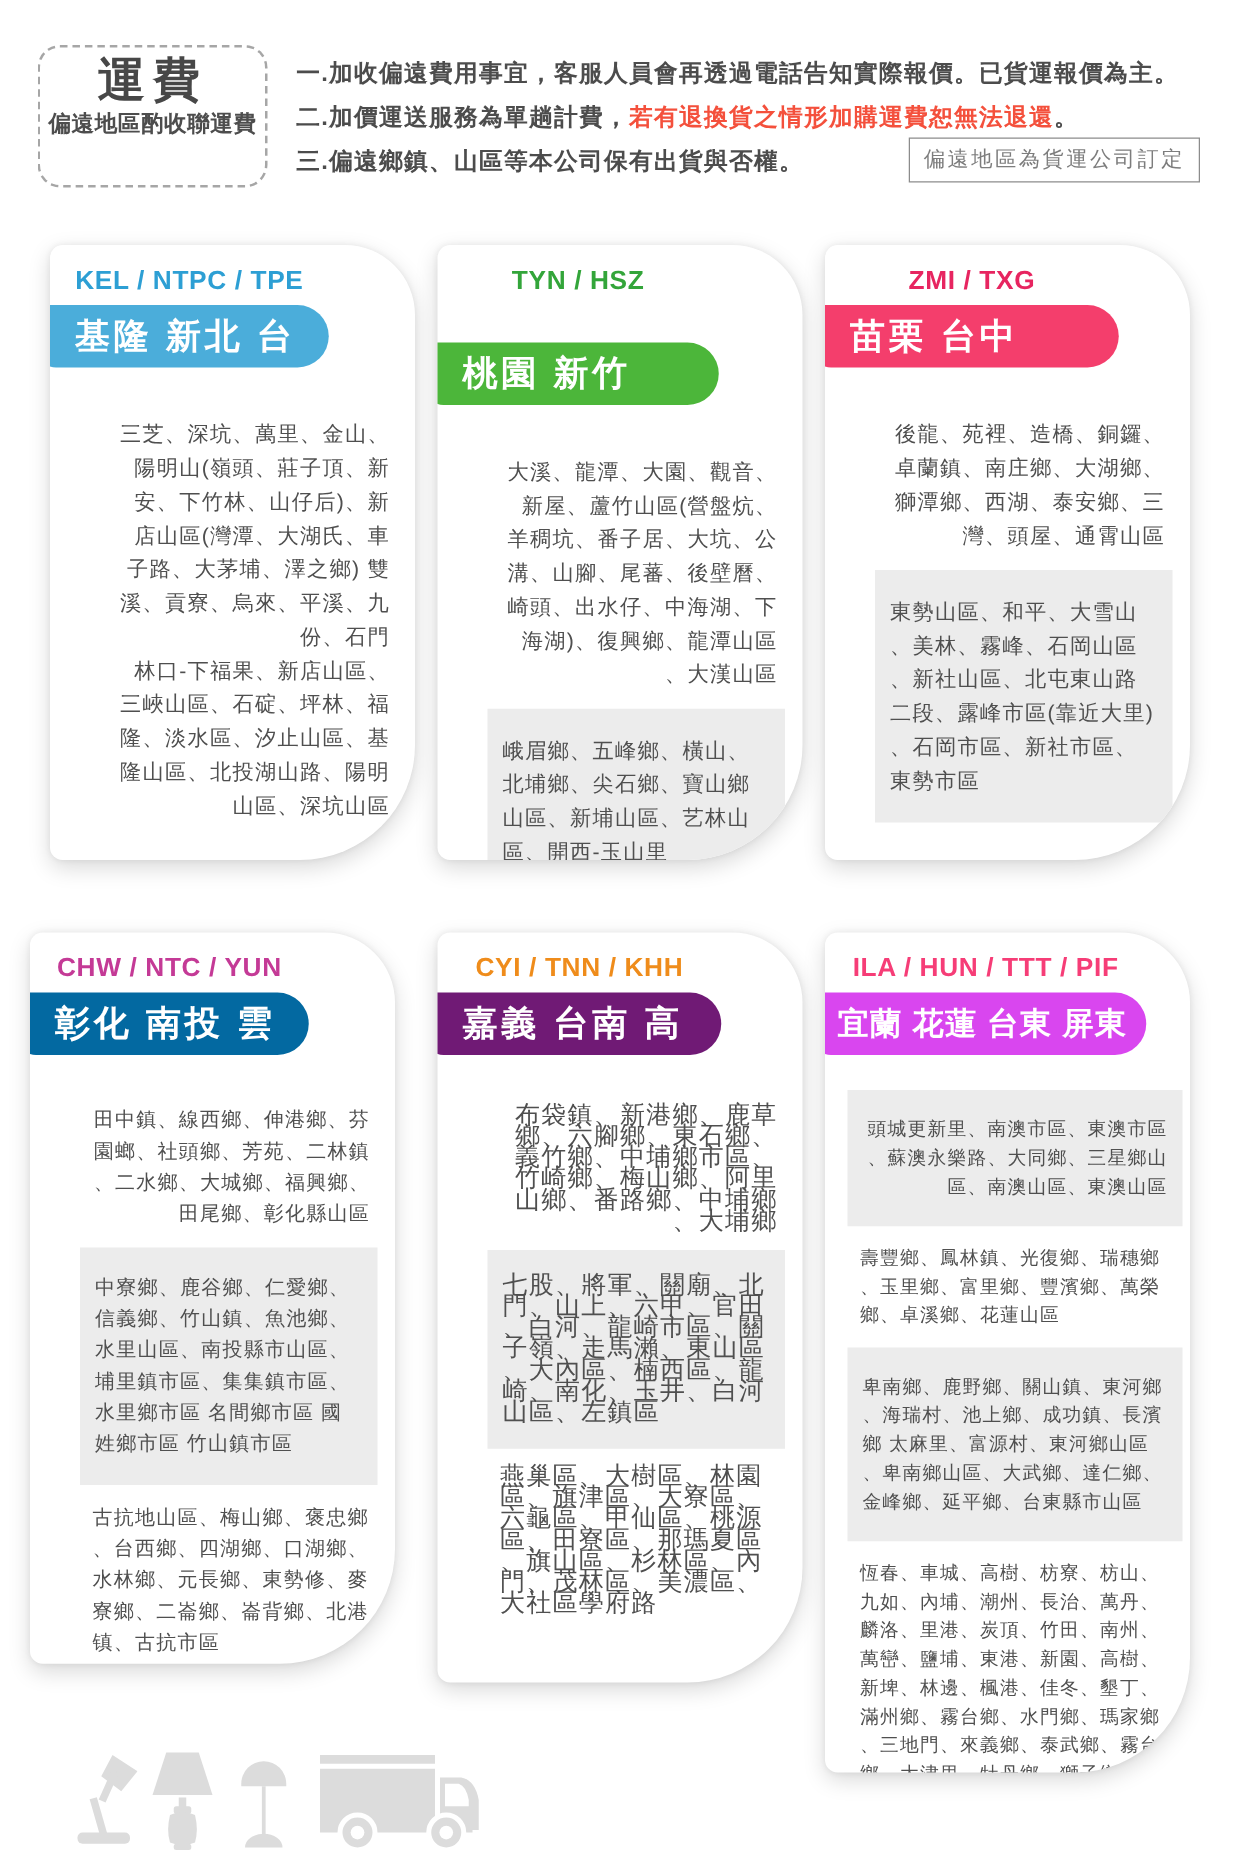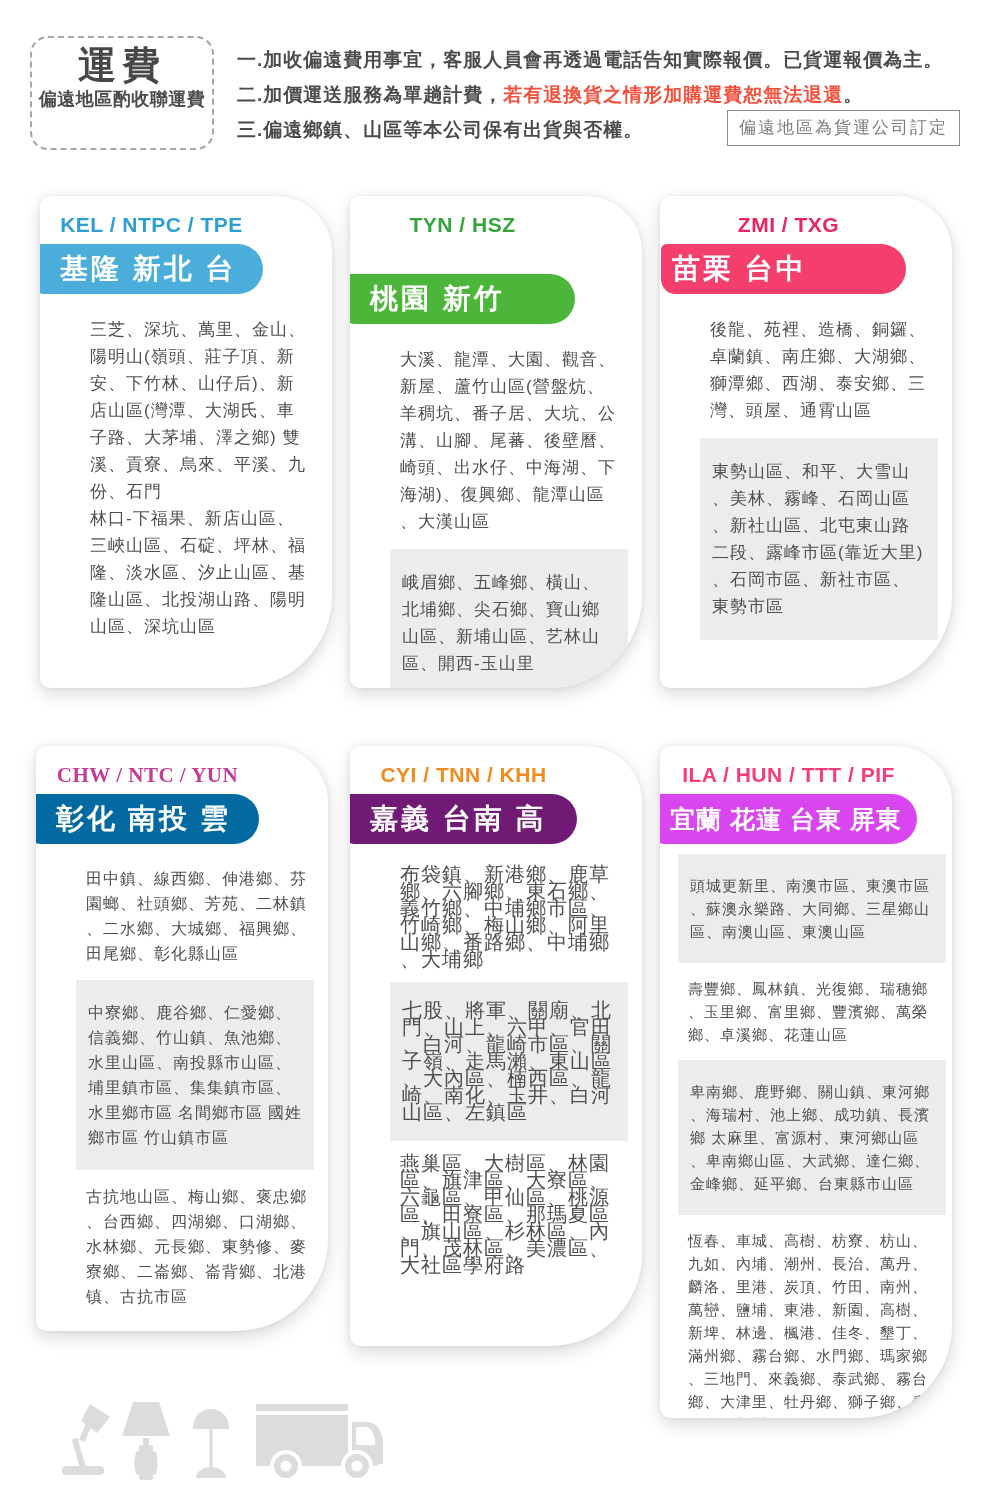--- a/index.html
+++ b/index.html
@@ -25,48 +25,48 @@
   }
   
   .card{
     position:absolute;width:292px;background:#ffffff;overflow:hidden;box-sizing:border-box;
     border-radius:10px 56px 92px 10px;
     box-shadow:0 6px 18px rgba(0,0,0,0.15),0 0 5px rgba(0,0,0,0.07);
   }
   .c1{left:40px;top:196px;height:492px;}
   .c2{left:350px;top:196px;height:492px;}
   .c3{left:660px;top:196px;height:492px;}
-  .c4{left:36px;top:746px;height:585px;font-family:Liberation Serif, serif;}
+  .c4{left:24px;top:746px;height:585px;}
   .c5{left:350px;top:746px;height:600px;}
   .c6{left:660px;top:746px;height:672px;}
   .bandcol{margin-top:16px;}
   .code{
     display:block;text-align:center;font-size:21px;font-weight:bold;letter-spacing:0.5px;
     margin:0 0 6px -10px;line-height:26px;
   }
   .band{
     height:50px;line-height:50px;color:#ffffff;font-weight:bold;font-size:28px;letter-spacing:3px;
     padding-left:30px;box-sizing:border-box;margin-left:-10px;
     border-radius:10px 44px 44px 26px;
   }
   .c1 .bandcol,.c1 .band{width:233px;}
   .c2 .bandcol,.c2 .band{width:235px;}
-  .c3 .bandcol,.c3 .band{width:245px;padding-left:11px;}
+  .c3 .bandcol,.c3 .band{width:245px;}
   .c4 .bandcol,.c4 .band{width:233px;}
   .c5 .bandcol,.c5 .band{width:237px;}
   .c6 .bandcol,.c6 .band{width:267px;}
   .c6 .band{font-size:25px;letter-spacing:1px;padding-left:20px;}
   .body{padding:22px 20px 0 50px;color:#4f4f4f;}
   .c6 .body{padding:10px 12px 0 28px;}
   .c1 .body,.c2 .body,.c3 .body{font-size:17px;line-height:27px;}
   .c4 .body{font-size:16px;line-height:25px;}
   .c5 .body{font-size:20px;line-height:17px;}
   .c6 .body{font-size:15px;line-height:23px;}
   .para{white-space:pre-line;letter-spacing:1px;line-break:anywhere;overflow-wrap:anywhere;margin:14px 0;}
-  .body .para:first-child{margin-top:0;}
+  .body .para:first-child{margin-top:18px;text-align:right;}
   .para.gray{padding:20px 12px;margin-left:-10px;margin-right:-6px;}
   
   .fi{position:absolute;}
   .fi svg{display:block;}
   .ico{fill:#dcdcdc;}
   .ico-w{fill:#ffffff;}
   .fi1{left:60px;top:1402px;}
   .fi2{left:120px;top:1400px;}
   .fi3{left:191px;top:1400px;}
   .fi4{left:256px;top:1400px;}

